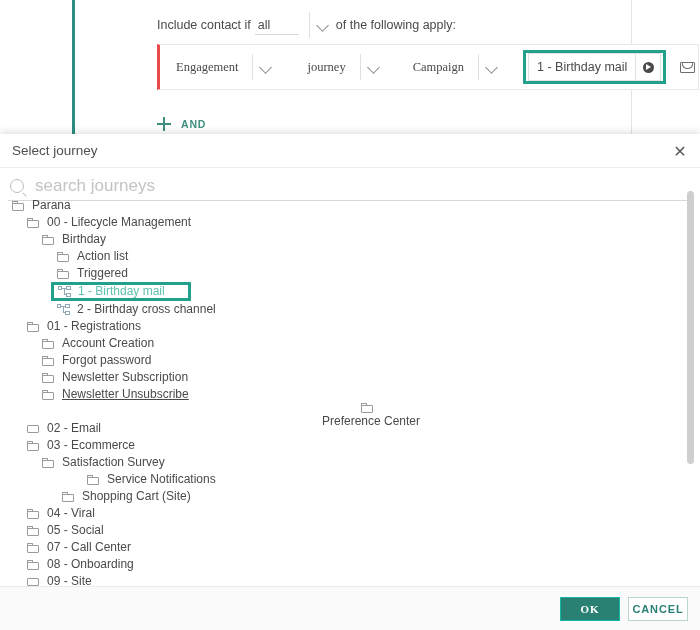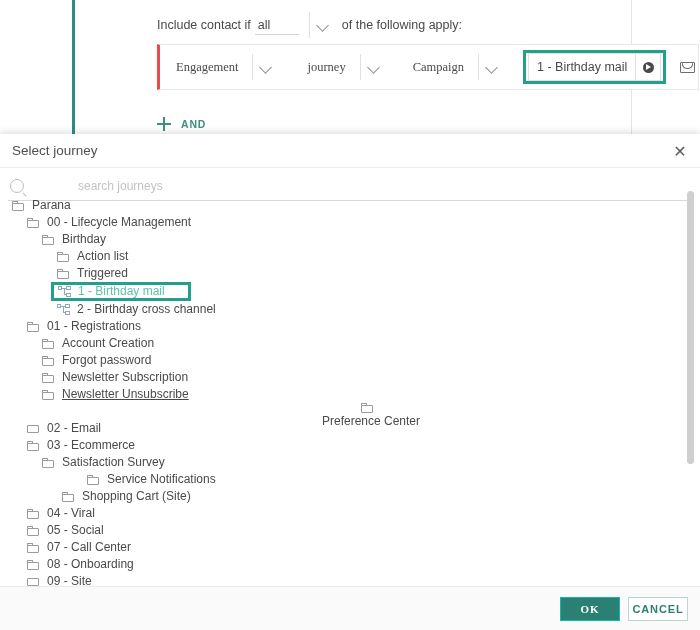--- a/index.html
+++ b/index.html
@@ -160,21 +160,21 @@
     width:12px;height:12px;border:1.3px solid #bdbdbd;border-radius:50%;
     position:relative;margin:0 9px 0 2px;flex:none;
   }
   .search-ic::after{
     content:"";position:absolute;right:-4px;bottom:-3px;width:5px;height:1.3px;
     background:#bdbdbd;transform:rotate(45deg);
   }
   .search-input{
     border:none;outline:none;background:transparent;
     font-family:"Liberation Sans", sans-serif;
-    font-size:12px;color:#555;width:90%;margin-left:43px;
+    font-size:17px;color:#555;width:90%;
   }
   .search-input::placeholder{color:#c3c3c3;}
 
   .tree-area{
     position:absolute;left:0;top:63px;width:700px;height:526px;
     overflow:hidden;
   }
   .tree-scroll{
     position:absolute;left:0;top:0;right:0;bottom:0;
   }
@@ -257,21 +257,21 @@
   <div class="builder-panel">
 
     <div class="include-row">
       <span class="lbl">Include contact if</span>
       <span class="inline-select">
         <span class="val">all</span>
       </span>
       <span class="caret-sep">
         <span class="caret"></span>
       </span>
-      <span class="lbl" style="margin-left:6px">of the following apply:</span>
+      <span class="lbl" style="margin-left:0">of the following apply:</span>
     </div>
 
     <div class="cond-row">
 
       <div class="cond-field">
         <span class="ftext">Engagement</span>
         <span class="caret-sep">
           <span class="caret"></span>
         </span>
       </div>

